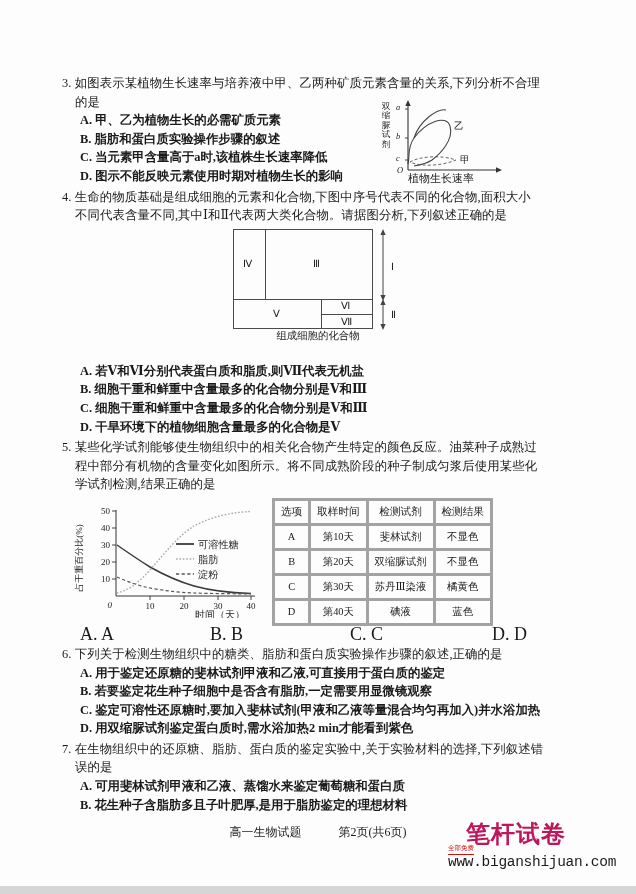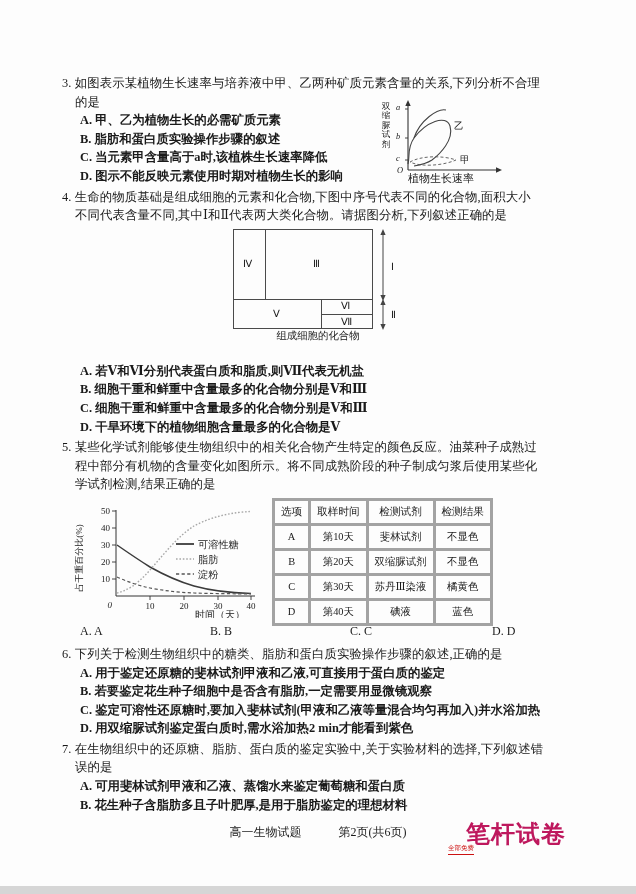--- a/index.html
+++ b/index.html
@@ -179,21 +179,21 @@
     border: 3px solid #a3a3a3;
     padding: 4px 6px;
     text-align: center;
     font-weight: normal;
     white-space: nowrap;
   }
   .q5-table th { font-size: 10.6px; }
   .answers-row {
     position: relative;
     height: 19px;
-    font-size: 12px;
+    font-size: 18px;
   }
   .answers-row span {
     position: absolute;
   }
 
   
   .footer {
     position: absolute;
     left: 0;
     top: 824px;
@@ -466,16 +466,17 @@
   </div>
 
   <div class="footer">
     <span class="ft-title">高一生物试题</span>
     <span>第2页(共6页)</span>
   </div>
 
   <div class="watermark">
     <div class="wm-badge">全部免费</div>
     <div class="wm-cn">笔杆试卷</div>
+    <div class="wm-url">www.biganshijuan.com</div>
   </div>
 
   <div class="bottom-bar"></div>
 </div>
 
 </body></html>

